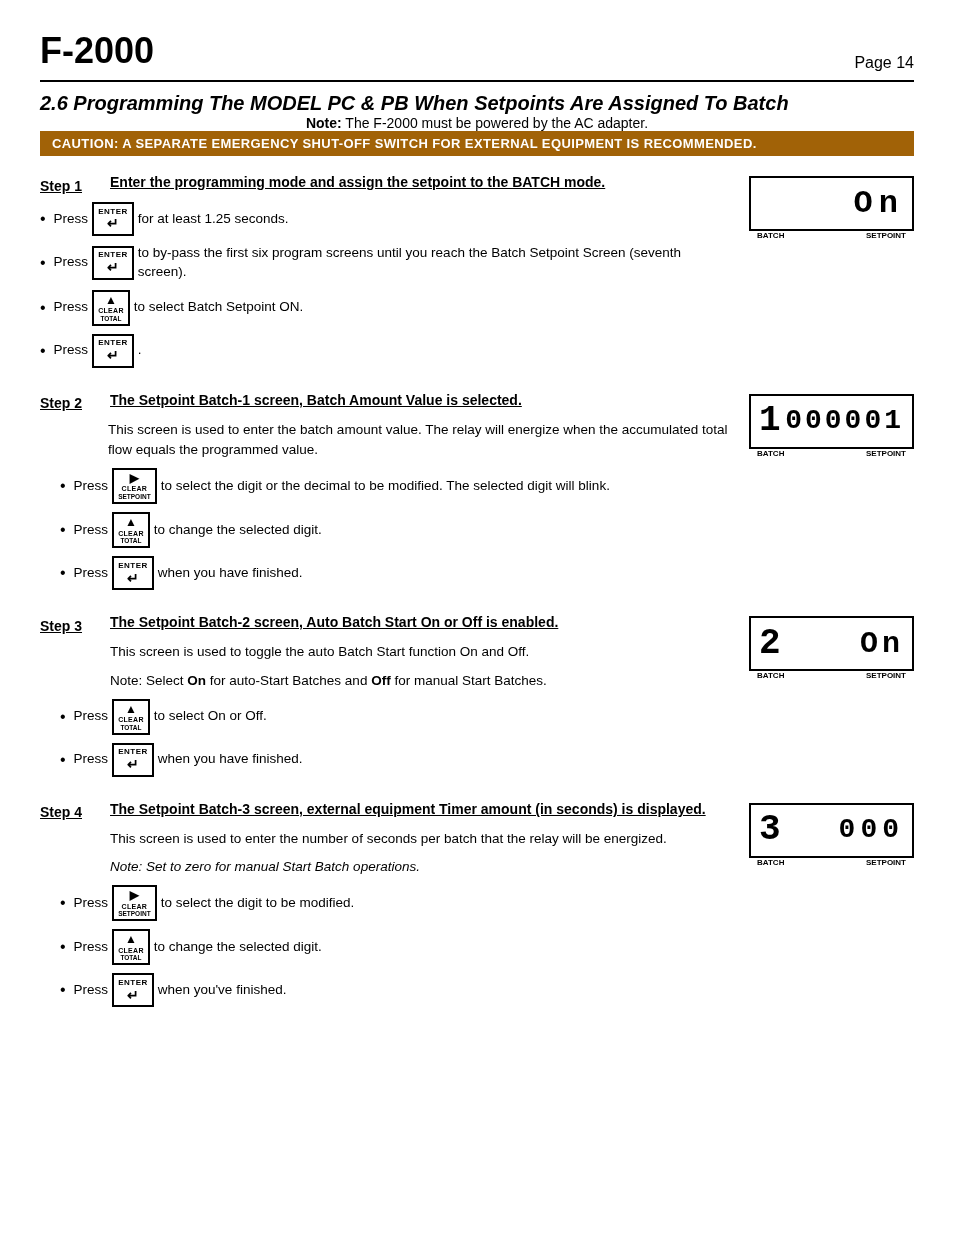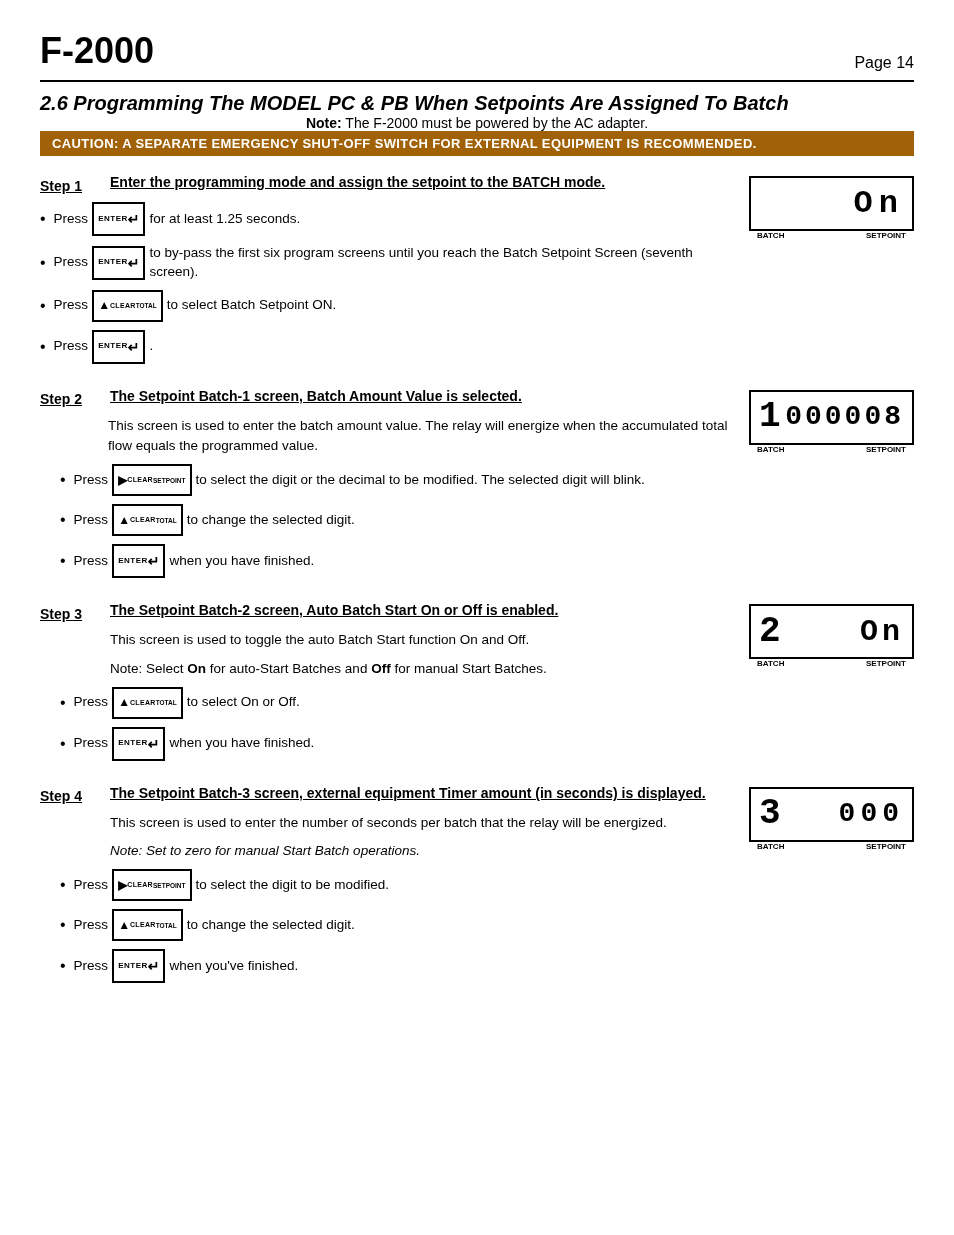--- a/index.html
+++ b/index.html
@@ -120,20 +120,21 @@
     ul.step-bullets li::before {
       content: "•";
       margin-right: 8px;
       font-size: 16px;
       flex-shrink: 0;
     }
 
     
     .btn {
       display: inline-flex;
+      flex-direction: column;
       align-items: center;
       justify-content: center;
       border: 2px solid #000;
       background: #fff;
       padding: 2px 4px;
       margin: 0 4px;
       min-width: 36px;
       min-height: 32px;
       font-size: 8px;
       font-weight: bold;
@@ -316,21 +317,21 @@
           <span class="btn-icon">↵</span>
         </button>
         <span>when you have finished.</span>
       </li>
     </ul>
   </div>
 
   <div class="lcd-wrapper">
     <div class="display-box" style="justify-content: space-between; padding: 6px 8px;">
       <span class="disp-num" style="font-size:36px; font-weight:bold;">1</span>
-      <span class="disp-num" style="font-size:28px; letter-spacing:3px;">000008</span>
+      <span class="disp-num" style="font-size:28px; letter-spacing:3px;">000001</span>
     </div>
     <div class="disp-labels-row">
       <span>BATCH</span>
       <span>SETPOINT</span>
     </div>
   </div>
 </div>
 
 <div class="step-row" style="margin-top:6px;">
   <div class="step-left">

